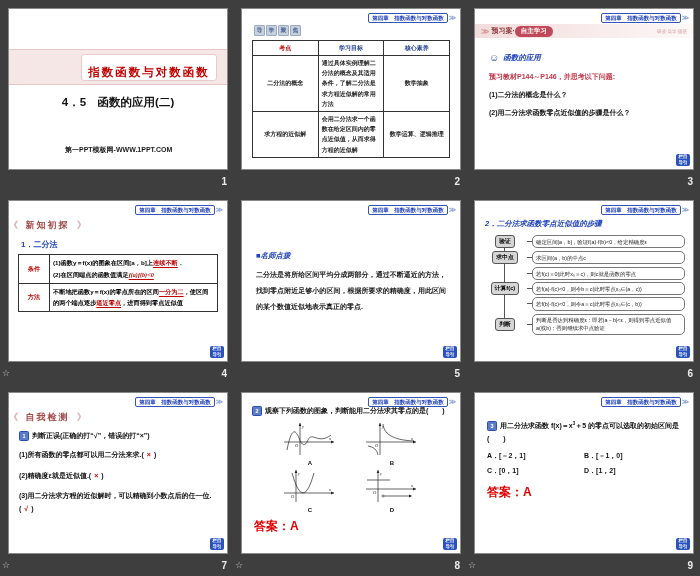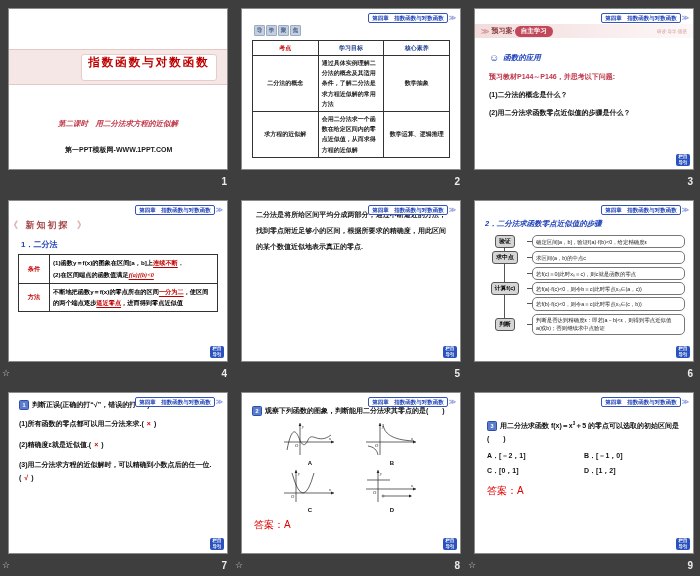--- a/index.html
+++ b/index.html
@@ -25,21 +25,21 @@
   .corner span { display:block; }
 
   
   .s1-band { position:absolute; left:0; right:0; top:40px; height:34px; background:#f6e7e7;
              border-top:1px solid #e6c6c6; border-bottom:1px solid #e6c6c6; }
   .s1-arrow { position:absolute; left:6px; top:28px; width:62px; height:58px; background:#c98383;
               clip-path:polygon(0 0,70% 0,100% 50%,70% 100%,0 100%); z-index:2; text-align:center; }
   .s1-ch { margin-top:16px; color:#9c2f2f; font-weight:bold; font-size:9px; }
   .s1-py { color:#b56a6a; font-size:3.5px; }
   .s1-banner { position:absolute; left:72px; right:10px; top:45px; height:25px; background:#fff;
-               border:1px solid #e7cccc; border-radius:3px; display:flex; align-items:flex-start;
+               border:1px solid #e7cccc; border-radius:3px; display:flex; align-items:flex-end;
                justify-content:center; z-index:2; }
   .s1-banner span { color:#c00000; font-weight:bold; font-size:11.5px; letter-spacing:2px; }
   .s1-title { position:absolute; top:86px; left:0; right:0; text-align:center; color:#141414;
               font-weight:bold; font-size:11.5px; }
   .s1-sub { position:absolute; top:110px; left:0; right:0; text-align:center; color:#c23a4a;
             font-weight:bold; font-style:italic; font-size:7.5px; }
   .s1-foot { position:absolute; top:136px; left:56px; color:#1a1a1a; font-weight:bold; font-size:7px; }
 
   
   .tagrow { margin:16px 0 0 12px; display:flex; gap:1px; }
@@ -100,21 +100,21 @@
   .fbranch { display:flex; align-items:center; }
 
   
   .qicon { display:inline-block; width:8px; height:8px; background:#5b7ccc; border:1px solid #2d4fa8;
            border-radius:1.5px; color:#fff; font-size:5.5px; line-height:8px; text-align:center;
            font-weight:bold; margin-right:3px; }
   .qstem { color:#111; font-weight:bold; font-size:7px; }
   .s7-stem { margin:7px 10px 0; }
   .s7-item { margin:8px 10px 0; color:#111; font-weight:bold; font-size:7px; line-height:1.8; }
   .mark { color:#d00000; padding:0 3px; }
-  .ans { color:#e00000; font-weight:normal; font-size:10px; }
+  .ans { color:#e00000; font-weight:bold; font-size:12px; }
   .s8-stem { margin:13px 10px 0; }
   .graphs { width:156px; margin:4px auto 0; display:grid; grid-template-columns:1fr 1fr;
             column-gap:8px; row-gap:1px; }
   .gitem { text-align:center; }
   .glabel { font-size:6px; font-weight:bold; color:#111; margin-top:-2px; }
   .s8-ans { margin:5px 0 0 12px; }
   .s9-stem { margin:26px 12px 0; line-height:1.9; }
   .s9-opts { margin:5px 12px 0; display:grid; grid-template-columns:1fr 1fr; row-gap:5px;
              color:#111; font-weight:bold; font-size:7px; }
   .s9-ans { margin:8px 0 0 12px; }
@@ -124,21 +124,21 @@
 <body>
 
 <div id="board">
 
   <div class="cell">
     <div class="slide">
       <div class="s1-band"></div>
       <div class="s1-banner">
         <span>指数函数与对数函数</span>
       </div>
-      <div class="s1-sub">第二课时　用二分法求方程的近似解</div>
+      <div class="s1-title">4．5　函数的应用(二)</div>
       <div class="s1-foot">第一PPT模板网-WWW.1PPT.COM</div>
     </div>
     <div class="strip">
       <span class="pagenum">1</span>
     </div>
   </div>
 
   <div class="cell">
     <div class="slide">
       <div class="shdr">
@@ -248,20 +248,21 @@
       <span class="pagenum">4</span>
     </div>
   </div>
 
   <div class="cell">
     <div class="slide">
       <div class="shdr">
         <span class="shdr-box"><span>第四章　指数函数与对数函数</span></span>
         <span class="shdr-chev">≫</span>
       </div>
+      <div class="s5-h">■名师点拨</div>
       <div class="s5-body">二分法是将所给区间平均分成两部分，通过不断逼近的方法，找到零点附近足够小的区间，根据所要求的精确度，用此区间的某个数值近似地表示真正的零点.</div>
       <div class="corner">
         <span>栏目</span>
           <span>导引</span>
       </div>
     </div>
     <div class="strip">
       <span class="pagenum">5</span>
     </div>
   </div>
@@ -325,20 +326,25 @@
       <span class="pagenum">6</span>
     </div>
   </div>
 
   <div class="cell">
     <div class="slide">
       <div class="shdr">
         <span class="shdr-box"><span>第四章　指数函数与对数函数</span></span>
         <span class="shdr-chev">≫</span>
       </div>
+      <div class="cbanner">
+        <span class="orn">《</span>
+        <span class="txt">自我检测</span>
+        <span class="orn">》</span>
+      </div>
       <div class="qstem s7-stem">
         <span class="qicon">1</span><span>判断正误(正确的打“√”，错误的打“×”)</span>
       </div>
       <div class="s7-item">
         <span>(1)所有函数的零点都可以用二分法来求.(</span><span class="mark">×</span><span>)</span>
       </div>
       <div class="s7-item">
         <span>(2)精确度ε就是近似值.(</span><span class="mark">×</span><span>)</span>
       </div>
       <div class="s7-item">

